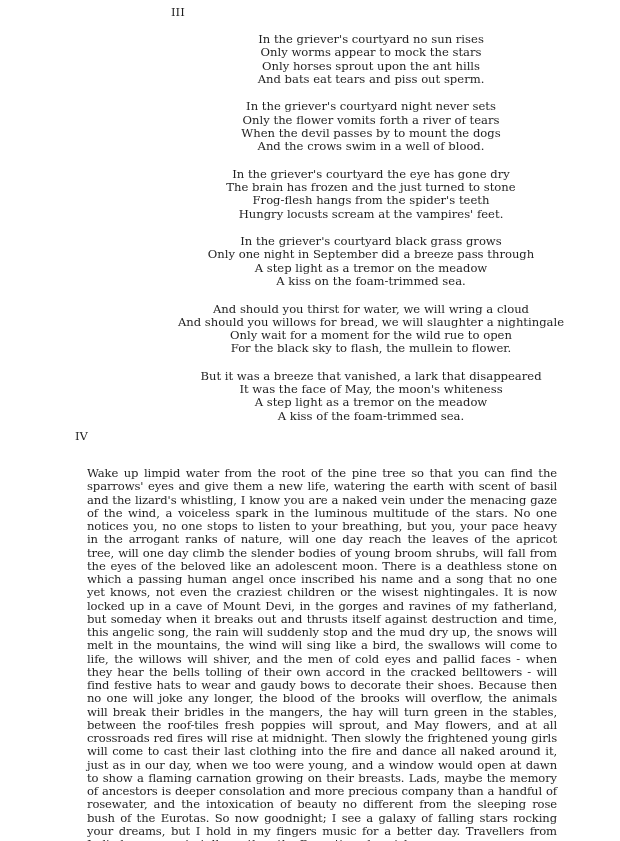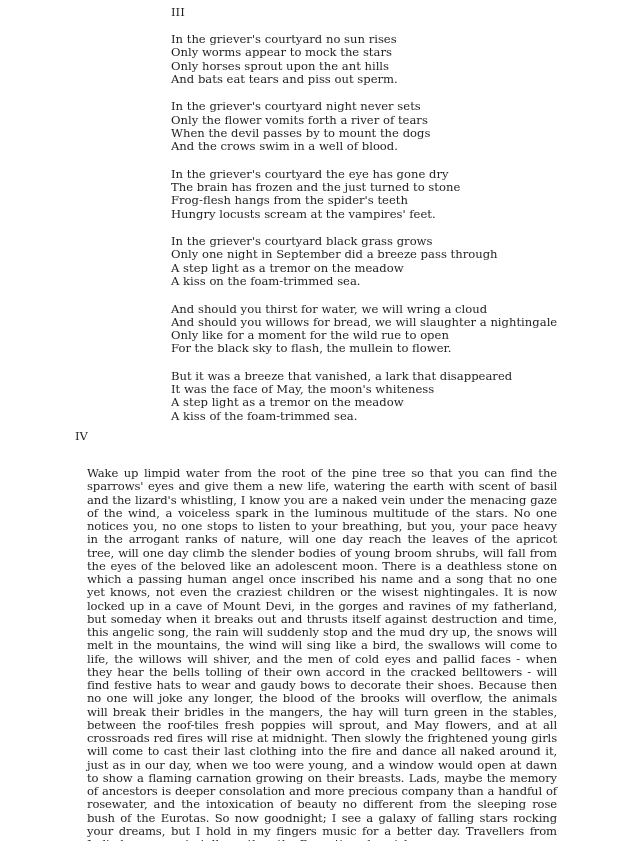--- a/index.html
+++ b/index.html
@@ -28,20 +28,21 @@
       font-weight: normal;
     }
     #heading-iii { left: 171px; top: 5px; }
     #heading-iv  { left: 75px;  top: 429px; }
 
     .poem {
       position: absolute;
       left: 171px;
       top: 33px;
       width: 400px;
+      text-align: center;
     }
     .stanza {
       margin: 0 0 14.2px 0;
     }
     .line {
       display: block;
       font-size: 11.6px;
       line-height: 13.3px;
       white-space: nowrap;
     }
@@ -88,21 +89,21 @@
     </div>
     <div class="stanza">
       <span class="line">In the griever's courtyard black grass grows</span>
       <span class="line">Only one night in September did a breeze pass through</span>
       <span class="line">A step light as a tremor on the meadow</span>
       <span class="line">A kiss on the foam-trimmed sea.</span>
     </div>
     <div class="stanza">
       <span class="line">And should you thirst for water, we will wring a cloud</span>
       <span class="line">And should you willows for bread, we will slaughter a nightingale</span>
-      <span class="line">Only like for a moment for the wild rue to open</span>
+      <span class="line">Only wait for a moment for the wild rue to open</span>
       <span class="line">For the black sky to flash, the mullein to flower.</span>
     </div>
     <div class="stanza">
       <span class="line">But it was a breeze that vanished, a lark that disappeared</span>
       <span class="line">It was the face of May, the moon's whiteness</span>
       <span class="line">A step light as a tremor on the meadow</span>
       <span class="line">A kiss of the foam-trimmed sea.</span>
     </div>
   </div>
 

